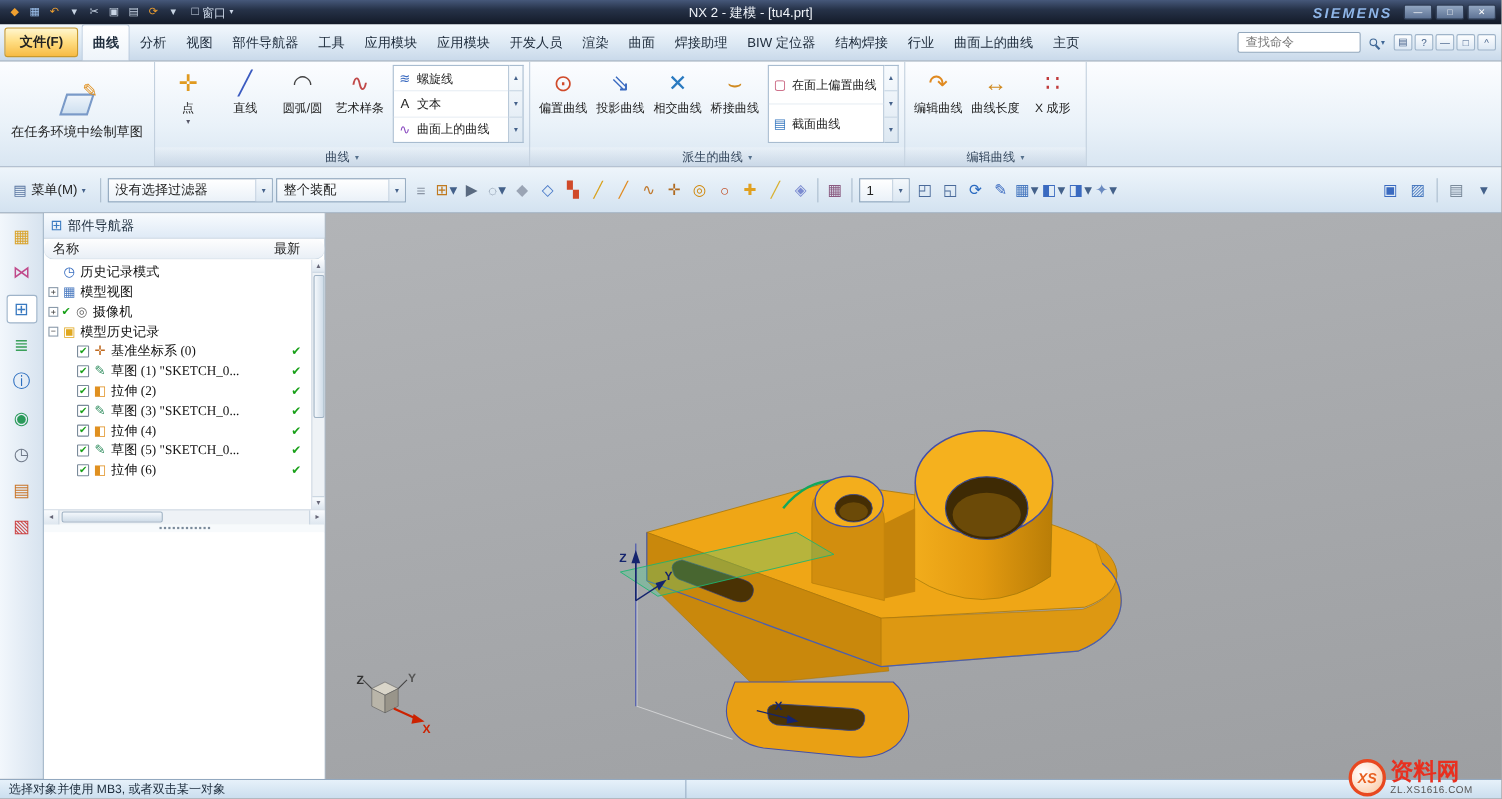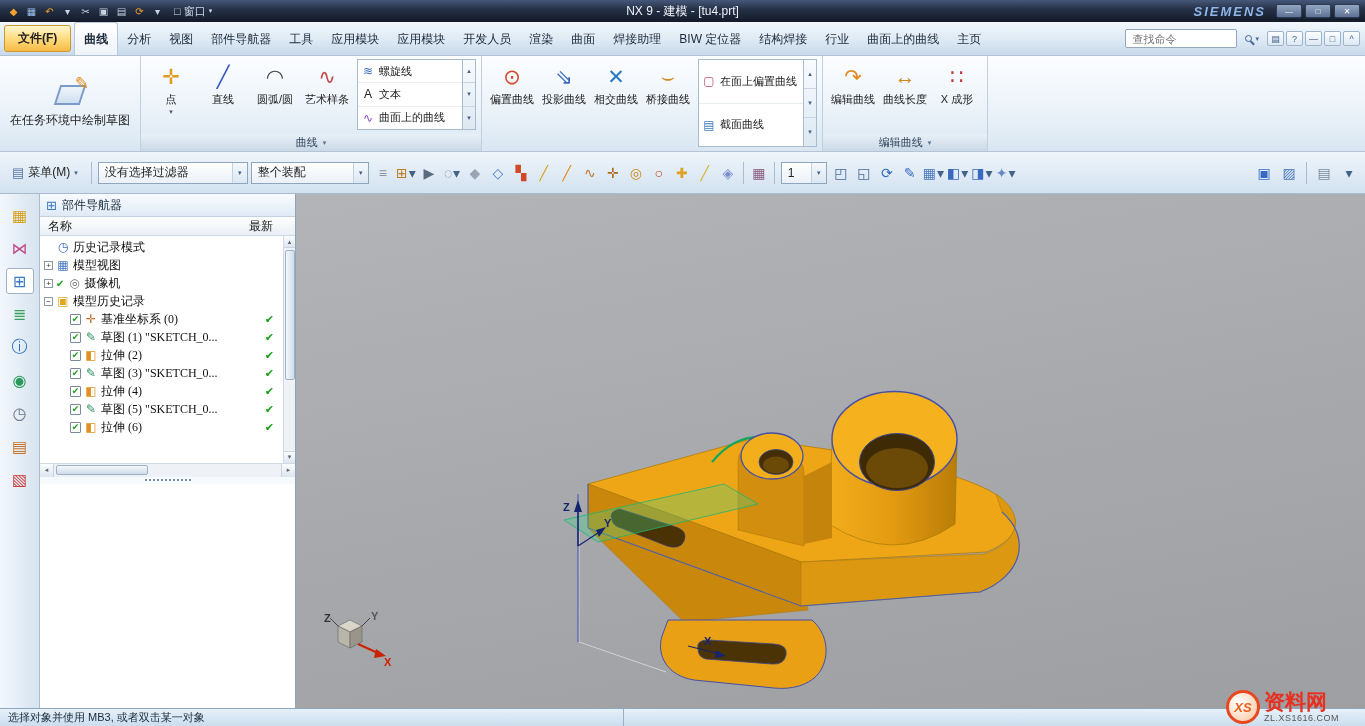--- a/index.html
+++ b/index.html
@@ -93,21 +93,21 @@
   .resource-bar{width:40px;background:linear-gradient(90deg,#f2f7fc,#d7e3ef);border-right:1px solid #aabccd;
     display:flex;flex-direction:column;align-items:center;padding-top:8px;gap:7px;}
   .rb-btn{width:28px;height:26px;display:flex;align-items:center;justify-content:center;font-size:16px;border-radius:3px;}
   .rb-btn.active{background:#fff;border:1px solid #9fb4c9;}
 
   .navigator{width:256px;background:#fff;border-right:1px solid #8fa3b8;display:flex;flex-direction:column;}
   .nav-title{flex:0 0 23px;background:linear-gradient(#f8fbfe,#dfeaf6);border-bottom:1px solid #c4d2e0;
     display:flex;align-items:center;gap:5px;padding:0 6px;font-size:12px;color:#1a2a3a;}
   .nt-icon{color:#3a7ac0;font-size:13px;}
   .nav-cols{flex:0 0 19px;display:flex;align-items:center;background:linear-gradient(#fefefe,#e9eff6);
-    border-bottom:1px solid #cdd9e4;font-size:12px;color:#222;}
+    border-bottom:1px solid #cdd9e4;font-size:12px;color:#222;border-radius:9px;}
   .col-name{flex:1;padding-left:8px;}
   .col-latest{width:46px;}
   .tree{flex:1;position:relative;overflow:hidden;padding-top:2px;}
   .tree-row{height:18px;display:flex;align-items:center;gap:3px;font-size:12px;color:#111;margin-right:13px;white-space:nowrap;}
   .expander{flex:0 0 9px;width:9px;height:9px;border:1px solid #8a9aaa;background:#fff;font-size:8px;line-height:7px;
     display:flex;align-items:center;justify-content:center;color:#333;}
   .exp-space{flex:0 0 9px;width:9px;}
   .cbox{flex:0 0 11px;width:11px;height:11px;border:1px solid #7a8a9a;background:#fff;border-radius:1px;
     font-size:9px;display:flex;align-items:center;justify-content:center;color:#18a018;}
   .icon-check{font-size:10px;}
@@ -186,21 +186,21 @@
       </span>
       <span class="qbtn">
         <span class="gi" style="color: rgb(200, 212, 228);">▾</span>
       </span>
     </div>
   <div class="window-menu">
     <span>□</span>
     <span>窗口</span>
     <span class="wm-caret">▾</span>
   </div>
-  <div class="title-text">NX 9 - 建模 - [tu4.prt]</div>
+  <div class="title-text">NX 2 - 建模 - [tu4.prt]</div>
   <div class="brand">SIEMENS</div>
   <div class="win-controls">
       <span class="win-btn">—</span>
       <span class="win-btn">□</span>
       <span class="win-btn">✕</span>
     </div>
 </div>
 
 <div class="tabrow">
   <div class="file-btn">文件(F)</div>
@@ -324,20 +324,24 @@
                 <span class="cmd-label">截面曲线</span>
               </div>
             </div>
             <div class="list-scroll">
               <span class="ls-btn">▴</span>
               <span class="ls-btn">▾</span>
               <span class="ls-btn">▾</span>
             </div>
           </div>
         </div>
+        <div class="rgroup-label">
+          <span>派生的曲线</span>
+          <span class="gl-caret gi">▾</span>
+        </div>
       </div>
       <div class="rgroup">
         <div class="rgroup-body">
           <div class="big-btn">
             <span class="bb-icon gi" style="color: rgb(224, 138, 32);">↷</span>
             <span class="bb-label">编辑曲线</span>
           </div>
           <div class="big-btn">
             <span class="bb-icon gi" style="color: rgb(208, 138, 32);">↔</span>
             <span class="bb-label">曲线长度</span>

